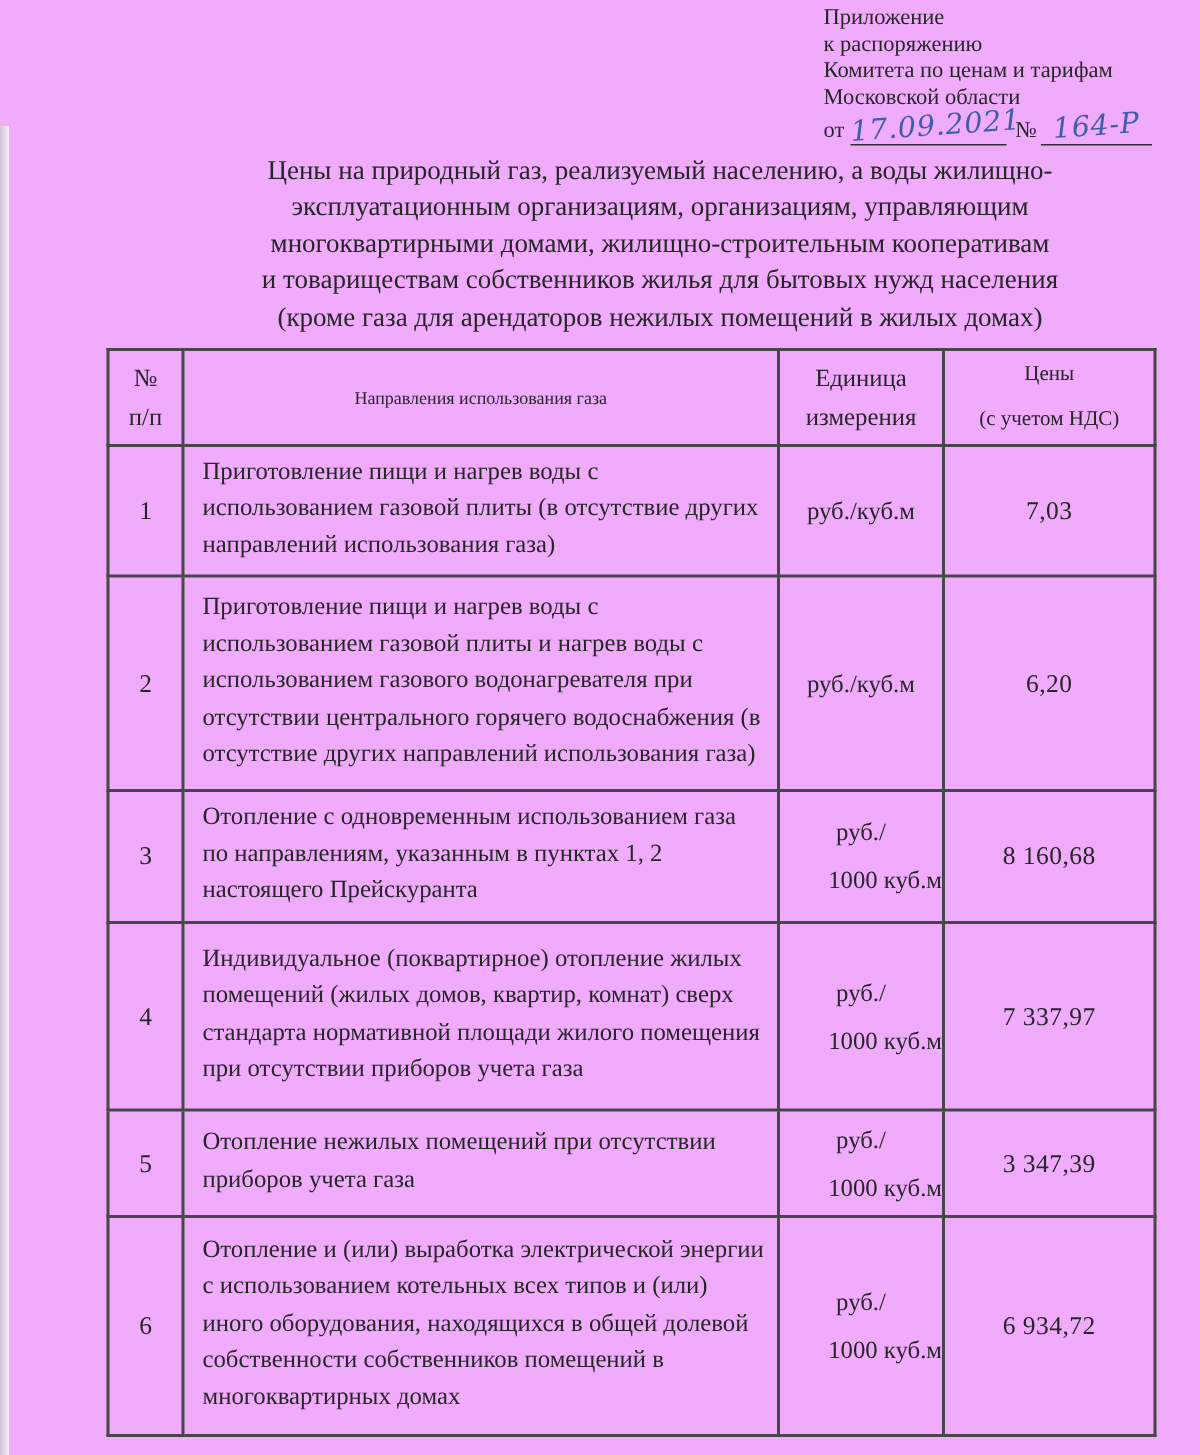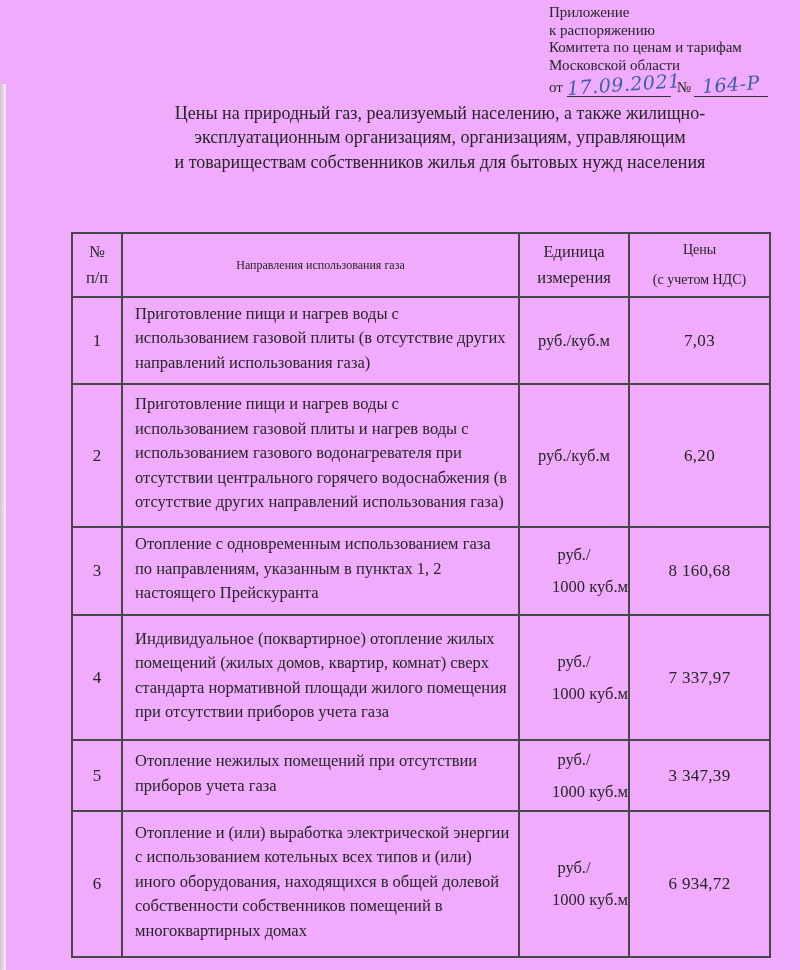--- a/index.html
+++ b/index.html
@@ -71,23 +71,25 @@
     <div>Приложение</div>
     <div>к распоряжению</div>
     <div>Комитета по ценам и тарифам</div>
     <div>Московской области</div>
     <div class="ref-last">
       <span>от</span><span class="uline uline-date"><span class="hand">17.09.2021</span></span><span class="num-sign">№</span><span class="uline uline-num"><span class="hand">164-Р</span></span>
     </div>
   </div>
 
   <div class="title">
-    <div>Цены на природный газ, реализуемый населению, а также жилищно-</div>
+    <div>Цены на природный газ, реализуемый населению, а воды жилищно-</div>
     <div>эксплуатационным организациям, организациям, управляющим</div>
+    <div>многоквартирными домами, жилищно-строительным кооперативам</div>
     <div>и товариществам собственников жилья для бытовых нужд населения</div>
+    <div>(кроме газа для арендаторов нежилых помещений в жилых домах)</div>
   </div>
 
   <table class="tbl">
     <colgroup>
       <col class="col-num">
         <col class="col-dir">
         <col class="col-unit">
         <col class="col-price">
     </colgroup>
     <tbody>

